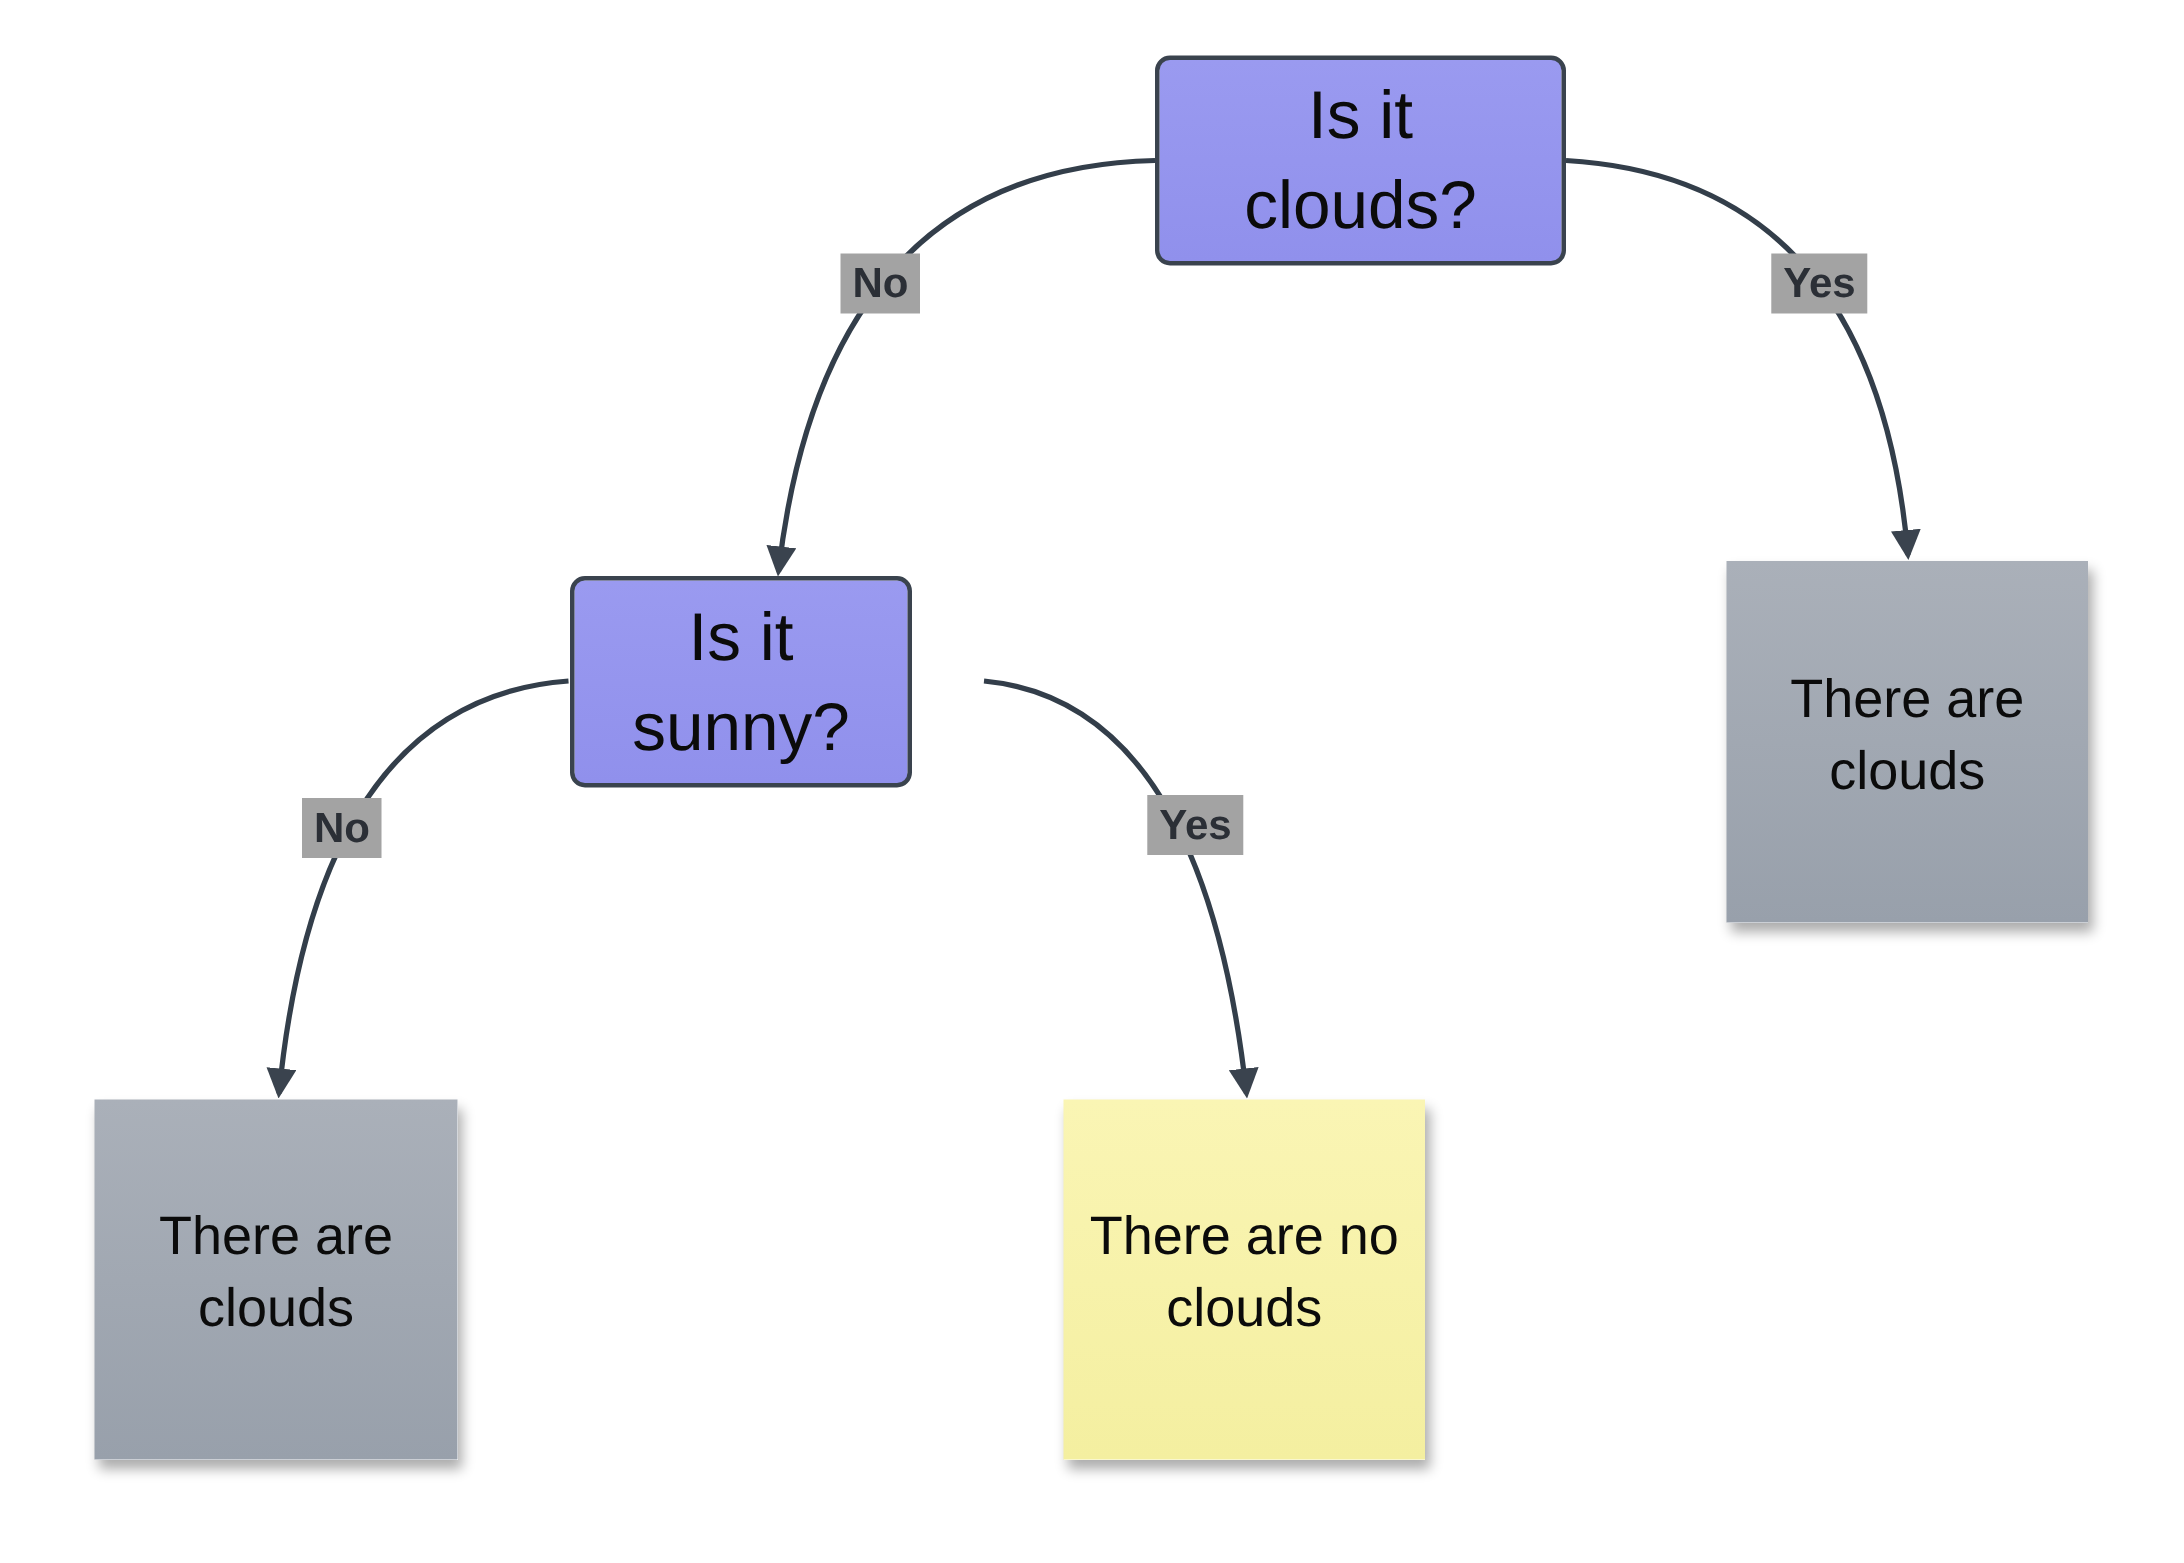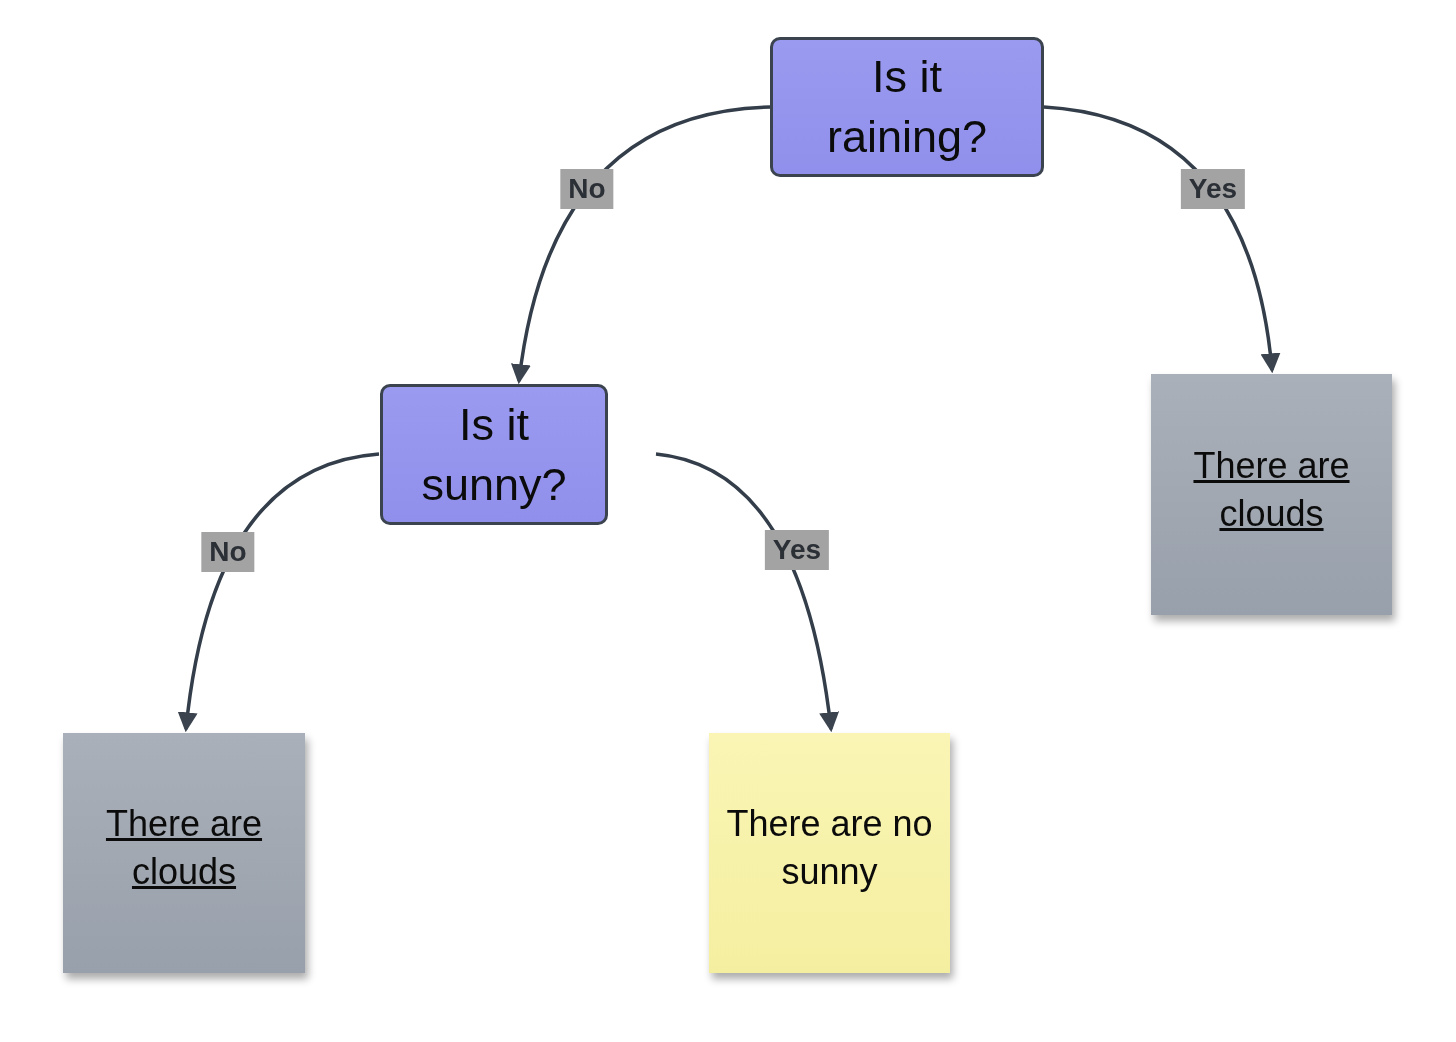--- a/index.html
+++ b/index.html
@@ -46,21 +46,20 @@
     padding: 0 24px;
   }
   .note {
     font-size: 36px;
     line-height: 48px;
     padding: 0 15px 10px 15px;
     box-shadow: 3px 6px 8px rgba(0,0,0,0.33);
   }
   .note-gray {
     background: linear-gradient(180deg, #aab0b9 0%, #98a0ab 100%);
-    text-decoration: underline;
   }
   .note-yellow {
     background: linear-gradient(180deg, #faf5b4 0%, #f4efa0 100%);
   }
   .edge-label {
     position: absolute;
     transform: translate(-50%, -50%);
     background: #a3a3a3;
     color: #2b2f36;
     font-weight: bold;
@@ -91,37 +90,37 @@
         <path d="M0,0 L12,6 L0,12 Z" fill="#3A434E"></path>
       </marker>
     </defs>
     <path class="edge-path" d="M 770 107 Q 550 112 519 381" marker-end="url(#arrowhead)"></path>
     <path class="edge-path" d="M 1044 107 Q 1250 119 1272 370" marker-end="url(#arrowhead)"></path>
     <path class="edge-path" d="M 379 454 Q 212 466 186 729" marker-end="url(#arrowhead)"></path>
     <path class="edge-path" d="M 656 454 Q 802 468 831 729" marker-end="url(#arrowhead)"></path>
   </svg>
 
   <div class="node decision" id="node-raining">
-    <div>Is it raining?</div>
+    <div>Is it clouds?</div>
   </div>
 
   <div class="node decision" id="node-sunny">
     <div>Is it sunny?</div>
   </div>
 
   <div class="node note note-gray" id="note-right">
     <div>There are clouds</div>
   </div>
 
   <div class="node note note-gray" id="note-left">
     <div>There are clouds</div>
   </div>
 
   <div class="node note note-yellow" id="note-middle">
-    <div>There are no sunny</div>
+    <div>There are no clouds</div>
   </div>
 
   <span class="edge-label" id="label-no-1">No</span>
   <span class="edge-label" id="label-yes-1">Yes</span>
   <span class="edge-label" id="label-no-2">No</span>
   <span class="edge-label" id="label-yes-2">Yes</span>
 
 </div>
 
 </body></html>

